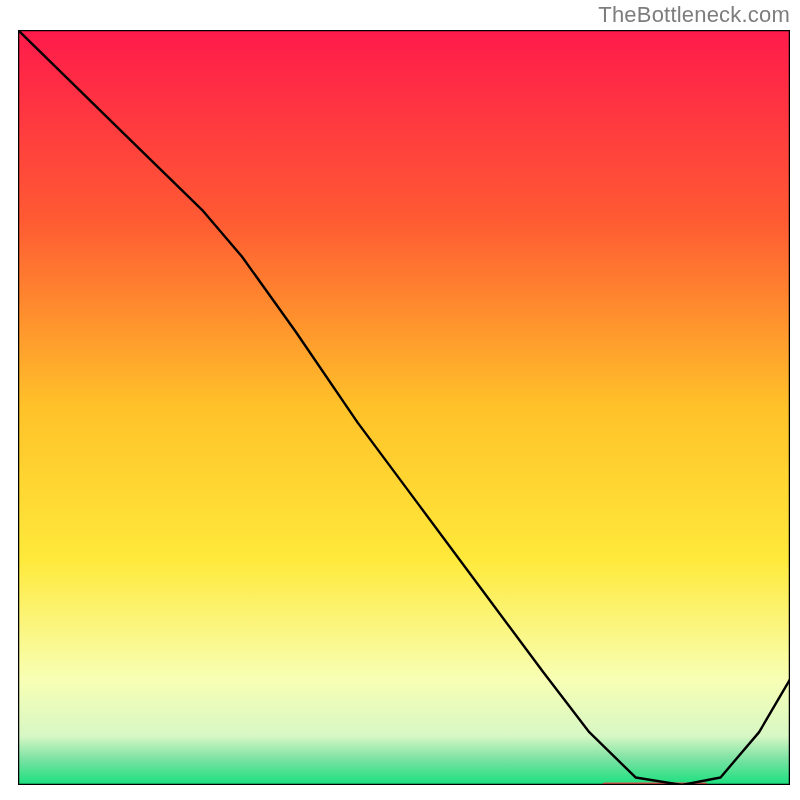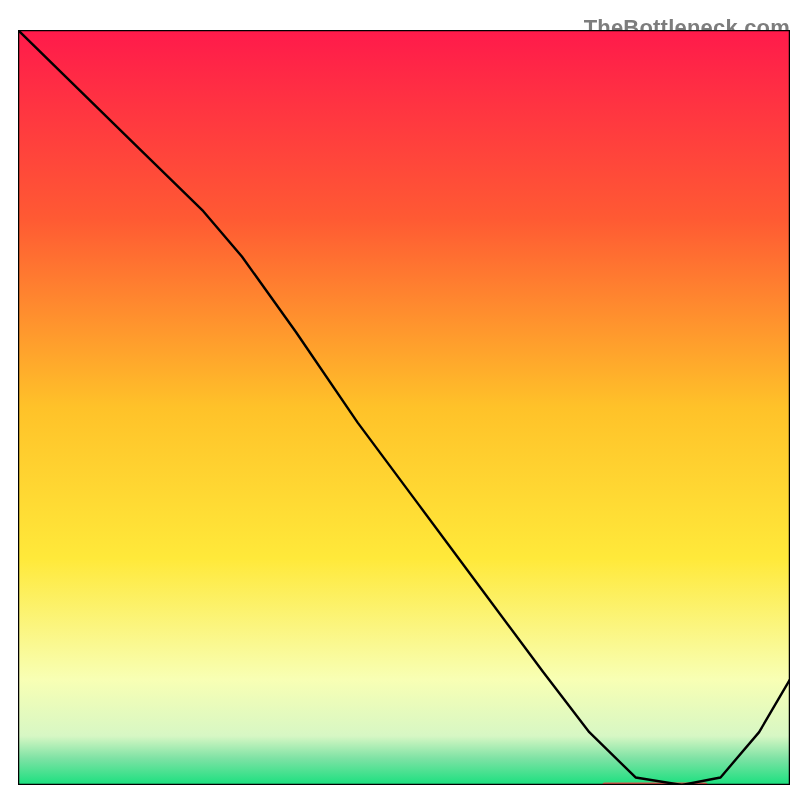--- a/index.html
+++ b/index.html
@@ -11,24 +11,24 @@
     overflow: hidden;
     font-family: Arial, Helvetica, sans-serif;
   }
   .stage {
     position: relative;
     width: 800px;
     height: 800px;
   }
   .watermark {
     position: absolute;
-    top: 15px;
+    top: 2px;
     right: 10px;
     font-size: 22px;
-    font-weight: 700;
+    font-weight: 400;
     color: #7d7d7d;
     letter-spacing: 0.2px;
     user-select: none;
   }
   .plot-wrap {
     position: absolute;
     left: 18px;
     top: 30px;
     width: 772px;   
     height: 755px;  

